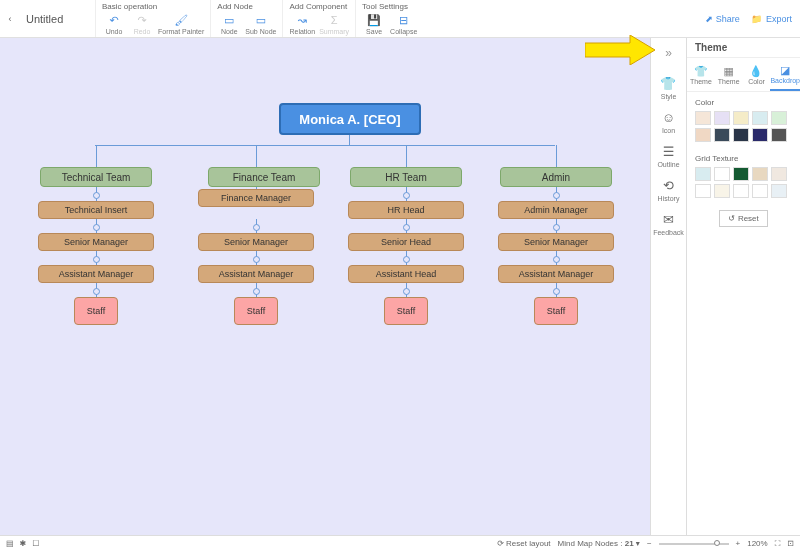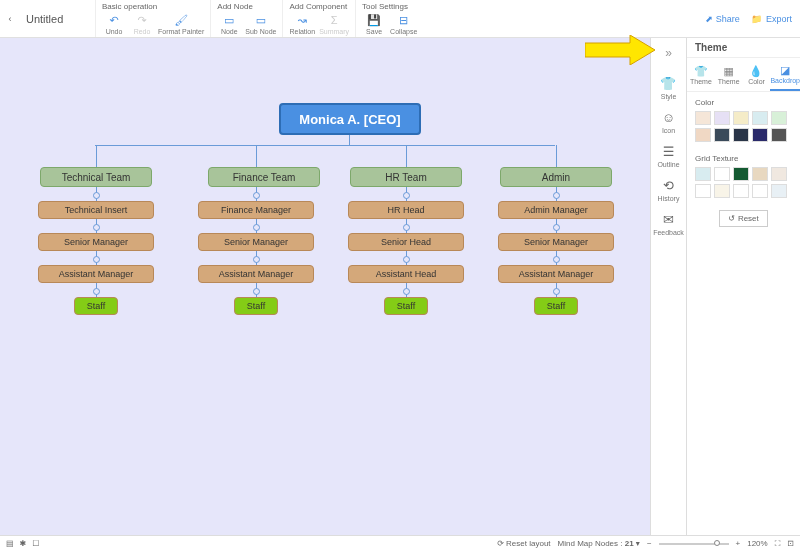--- a/index.html
+++ b/index.html
@@ -22,21 +22,21 @@
 
 
 .main { position: absolute; top: 38px; left: 0; right: 0; bottom: 16px; display: flex; }
 .canvas { flex: 1; background: #e6e6fa; position: relative; overflow: hidden; }
 
 
 .node { position: absolute; border-radius: 4px; display: flex; align-items: center; justify-content: center; font-size: 10px; cursor: pointer; }
 .ceo { background: #4a90e2; border: 2px solid #2d6db5; color: #fff; font-size: 13px; font-weight: bold; width: 142px; height: 32px; left: 279px; top: 65px; }
 .dept { background: #a8c49a; border: 1px solid #7da86b; color: #333; width: 112px; height: 20px; }
 .mgr { background: #d4a87a; border: 1px solid #b88858; color: #333; width: 116px; height: 18px; font-size: 9px; }
-.staff { background: #84cc16; border: 1px solid #b88858; color: #333; width: 44px; height: 18px; font-size: 9px; }
+.staff { background: #fca5a5; border: 1px solid #b88858; color: #333; width: 44px; height: 28px; font-size: 9px; }
 .connector { position: absolute; background: #6a9bd8; }
 .conn-v { width: 1px; }
 .conn-h { height: 1px; }
 .junction { position: absolute; width: 7px; height: 7px; border: 1px solid #6a9bd8; border-radius: 50%; background: #e6e6fa; }
 
 
 .side-icons { width: 36px; border-left: 1px solid #ddd; display: flex; flex-direction: column; align-items: center; padding-top: 8px; background: #fff; }
 .side-collapse { height: 20px; color: #999; font-size: 12px; cursor: pointer; }
 .side-item { display: flex; flex-direction: column; align-items: center; margin-top: 10px; cursor: pointer; }
 .side-item .ic { font-size: 13px; color: #666; }
@@ -165,21 +165,21 @@
       <div class="connector conn-v" style="left: 96px; top: 213px; height: 14px;"></div>
       <div class="junction" style="left: 93px; top: 218px;"></div>
       <div class="node mgr" style="left: 38px; top: 227px;">Assistant Manager</div>
       <div class="connector conn-v" style="left: 96px; top: 245px; height: 14px;"></div>
       <div class="junction" style="left: 93px; top: 250px;"></div>
       <div class="node staff" style="left: 74px; top: 259px;">Staff</div>
       <div class="connector conn-v" style="left: 256px; top: 107px; height: 22px;"></div>
       <div class="node dept" style="left: 208px; top: 129px;">Finance Team</div>
       <div class="connector conn-v" style="left: 256px; top: 149px; height: 14px;"></div>
       <div class="junction" style="left: 253px; top: 154px;"></div>
-      <div class="node mgr" style="left: 198px; top: 163px;">Finance Manager</div>
+      <div class="node mgr" style="left: 198px; top: 151px;">Finance Manager</div>
       <div class="connector conn-v" style="left: 256px; top: 181px; height: 14px;"></div>
       <div class="junction" style="left: 253px; top: 186px;"></div>
       <div class="node mgr" style="left: 198px; top: 195px;">Senior Manager</div>
       <div class="connector conn-v" style="left: 256px; top: 213px; height: 14px;"></div>
       <div class="junction" style="left: 253px; top: 218px;"></div>
       <div class="node mgr" style="left: 198px; top: 227px;">Assistant Manager</div>
       <div class="connector conn-v" style="left: 256px; top: 245px; height: 14px;"></div>
       <div class="junction" style="left: 253px; top: 250px;"></div>
       <div class="node staff" style="left: 234px; top: 259px;">Staff</div>
       <div class="connector conn-v" style="left: 406px; top: 107px; height: 22px;"></div>

